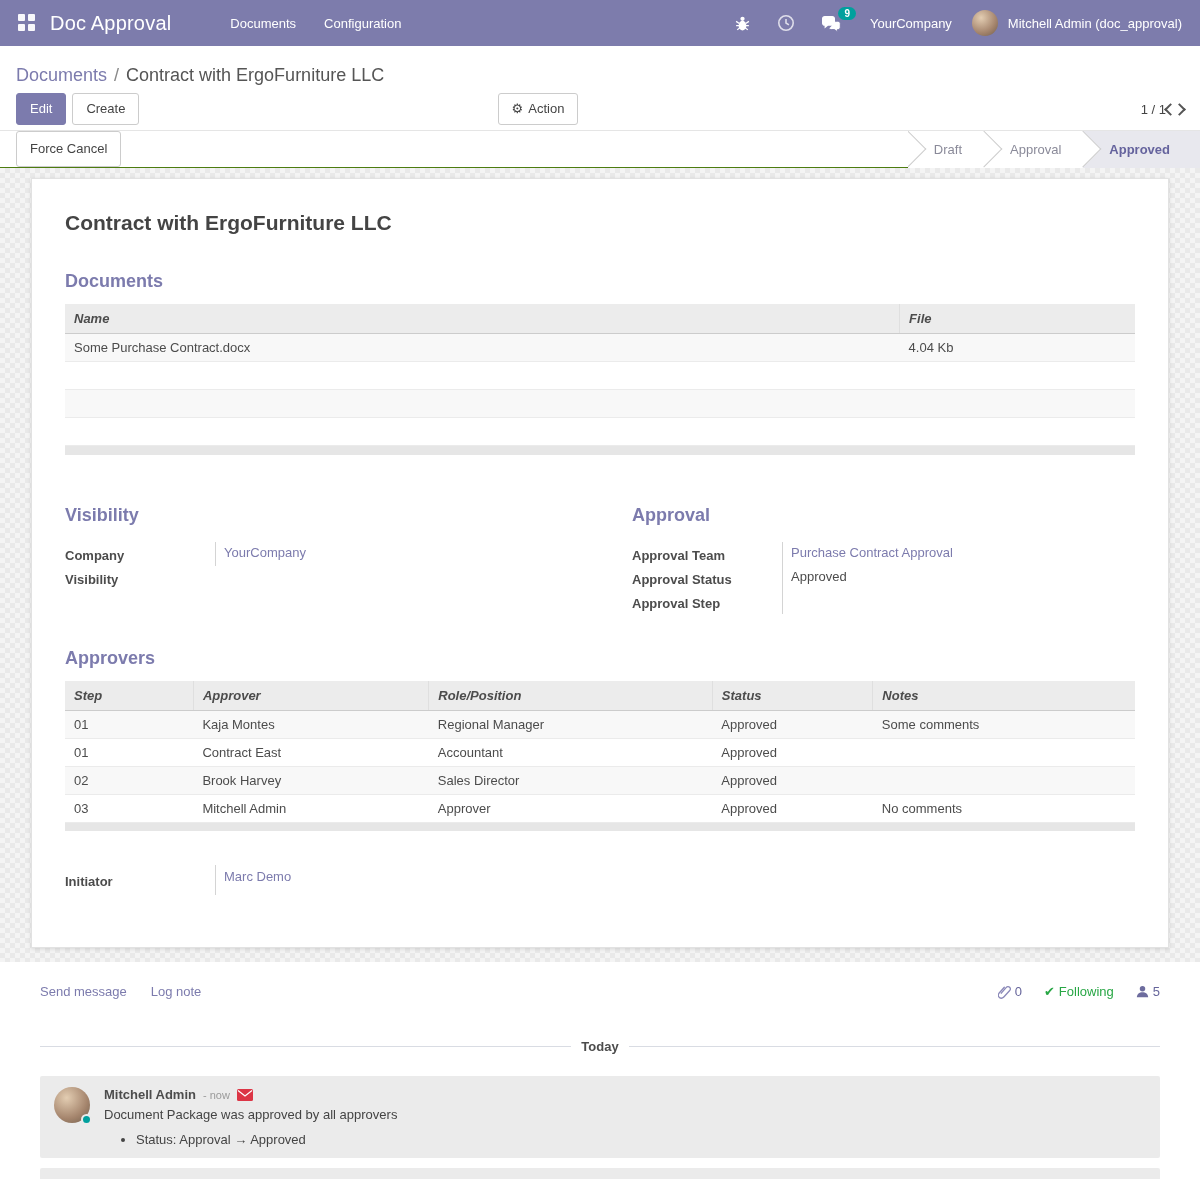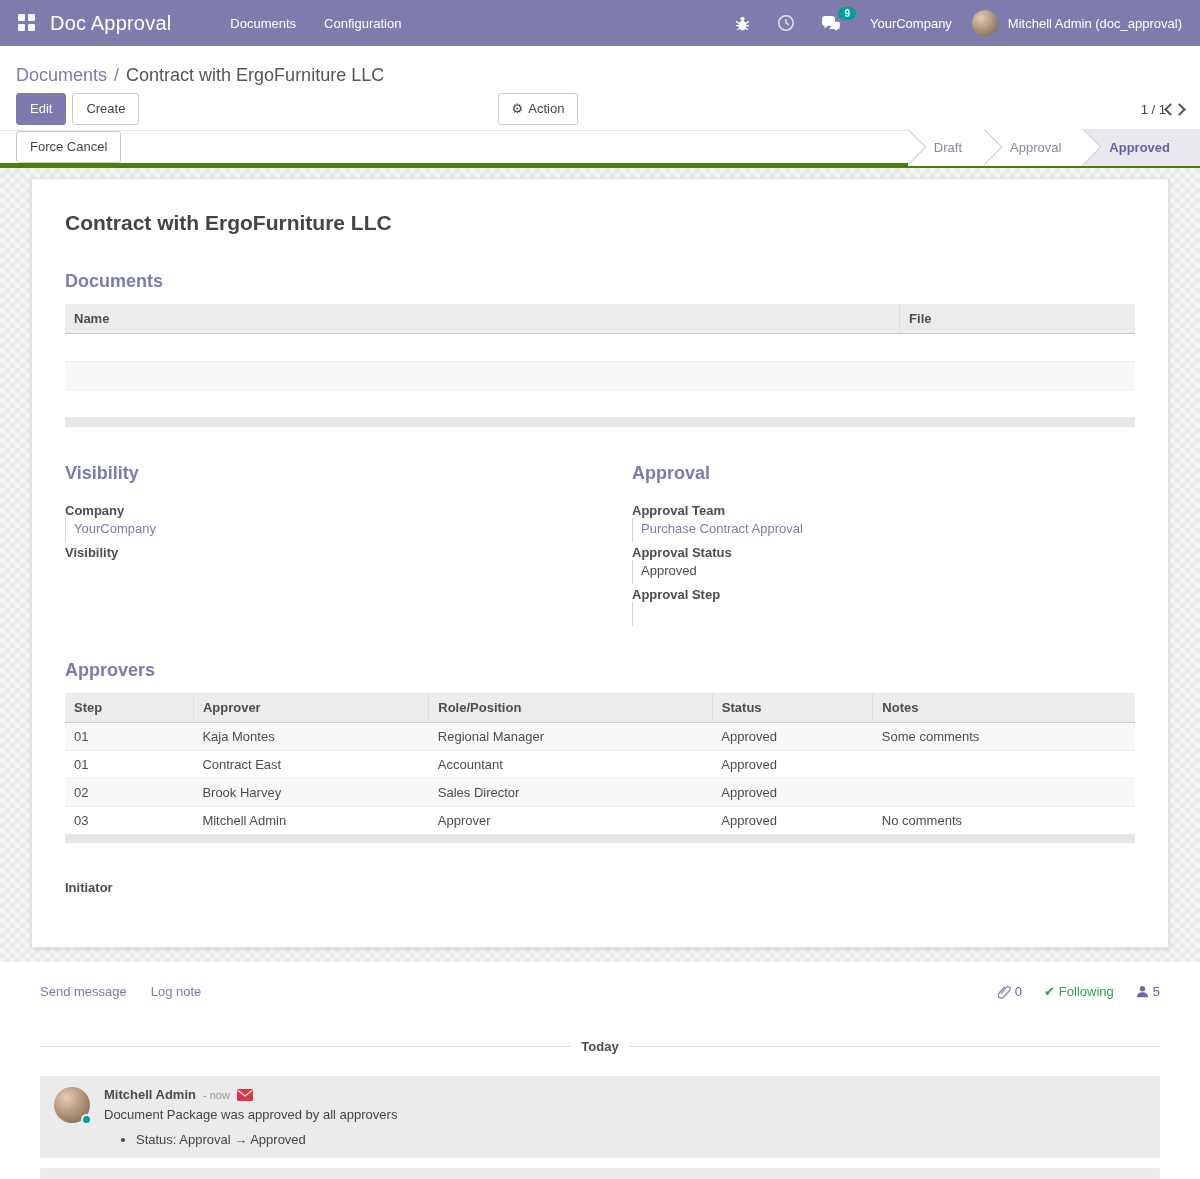--- a/index.html
+++ b/index.html
@@ -35,22 +35,22 @@
   .left-btns { display:flex; gap:6px; flex:1; }
   .center-btns { flex:0; position:relative; left:-62px; }
   .btn .gear { margin-right:5px; font-size:13px; }
   .right-pager { flex:1; display:flex; align-items:center; justify-content:flex-end; }
   .pager-val { font-size:13px; color:#444; }
   .chev { width:9px; height:9px; border-top:2px solid #555; border-right:2px solid #555; display:inline-block; cursor:pointer; }
   .chev.left { transform:rotate(-135deg); }
   .chev.right { transform:rotate(45deg); }
 
   
-  .statusbar-row { height:38px; border-top:1px solid #e5e5e5; border-bottom:5px solid #4d7c0f;
-    display:flex; align-items:center; padding-left:16px; background:#fff; }
+  .statusbar-row { height:38px; border-top:1px solid #e5e5e5; border-bottom:1px solid #4d7c0f;
+    display:flex; padding-left:16px; background:#fff; }
   .statusbar { margin-left:auto; display:flex; align-items:stretch; height:37px; overflow:hidden; }
   .sb-step { line-height:37px; padding:0 22px 0 26px; color:#8a8a99; font-size:13px; cursor:pointer; background:#fff; }
   .sb-step.active { background:#e8e8ee; color:#65639d; font-weight:bold; padding-right:30px; }
   .sb-sep { width:26px; height:26px; transform:rotate(45deg); border-top:1px solid #ccc; border-right:1px solid #ccc;
     background:#fff; margin:5px -13px 0 -13px; z-index:2; flex:none; }
 
   
   .form-wrap { height:794px; padding:10px 31px 14px; background-color:#f4f4f4;
     background-image:
       linear-gradient(45deg, #e9e9e9 25%, transparent 25%, transparent 75%, #e9e9e9 75%),
@@ -58,32 +58,32 @@
     background-size:10px 10px; background-position:0 0, 5px 5px; }
   .sheet { background:#fff; height:770px; border:1px solid #e2e2e2; box-shadow:0 1px 4px rgba(0,0,0,.12);
     padding:32px 33px; overflow:hidden; }
   .sheet-title { font-size:21px; font-weight:bold; color:#444; }
   .section-title { font-size:18px; font-weight:bold; color:#7c7bad; }
   .sec-documents { margin-top:36px; }
   .sec-approvers { margin-top:34px; }
 
   table.list { width:100%; border-collapse:collapse; margin-top:12px; table-layout:fixed; }
   table.list th { background:#ececec; text-align:left; font-weight:bold; color:#4c4c4c;
-    padding:7px 9px; border-bottom:1px solid #ccc; border-right:1px solid #dfdfdf; font-size:13px; }
+    padding:7px 9px; border-bottom:1px solid #ccc; border-right:1px solid #dfdfdf; font-size:13px;font-style:italic; }
   table.list th:last-child { border-right:none; }
   table.list td { padding:6px 9px; font-size:13px; color:#4c4c4c; border-bottom:1px solid #ebebeb; height:28px; cursor:pointer; }
   table.list tr.stripe td { background:#f8f8f8; }
   table.list tr.empty td { cursor:default; }
   table.list tfoot td { background:#e6e6e6; height:9px; padding:0; border:none; cursor:default; }
 
-  .groups { display:flex; margin-top:36px; }
+  .groups { display:flex; margin-top:50px; }
   .group { width:50%; }
   .group-right { padding-left:32px; }
   .group .section-title { margin-bottom:16px; }
-  .field-row { display:flex; min-height:24px; align-items:flex-start;flex-direction:column; }
+  .field-row { display:flex; min-height:24px; align-items:center; }
   .field-label { width:150px; font-weight:bold; color:#4c4c4c; padding-top:3px; flex:none; }
   .field-value { border-left:1px solid #d4d4d4; padding:3px 0 3px 8px; min-height:24px; flex:1; color:#4c4c4c; }
   .link-val { color:#7c7bad; cursor:pointer; }
 
   .initiator-row { margin-top:34px; }
   .initiator-row .field-value { min-height:30px; padding-top:4px; }
 
   
   .chatter { height:217px; background:#fff; padding:22px 40px 0; overflow:hidden; }
   .chatter-topbar { display:flex; align-items:center; }
@@ -198,20 +198,24 @@
             <col style="width:78%">
             <col style="width:22%">
           </colgroup>
         <thead>
           <tr>
             <th>Name</th>
             <th>File</th>
           </tr>
         </thead>
         <tbody>
+          <tr class="stripe">
+            <td>Some Purchase Contract.docx</td>
+            <td>4.04 Kb</td>
+          </tr>
           <tr class="empty">
               <td></td>
               <td></td>
             </tr>
           <tr class="empty stripe">
               <td></td>
               <td></td>
             </tr>
           <tr class="empty">
               <td style="height:20px"></td>
@@ -308,20 +312,21 @@
             <tr>
               <td colspan="5"></td>
             </tr>
           </tfoot>
       </table>
     </div>
 
     <div class="initiator-row">
       <div class="field-row">
         <div class="field-label">Initiator</div>
+        <div class="field-value"><span class="link-val">Marc Demo</span></div>
       </div>
     </div>
   </div>
 </div>
 
 <div class="chatter">
   <div class="chatter-topbar">
     <span class="chat-link">Send message</span>
     <span class="chat-link">Log note</span>
     <div class="chatter-tools">

